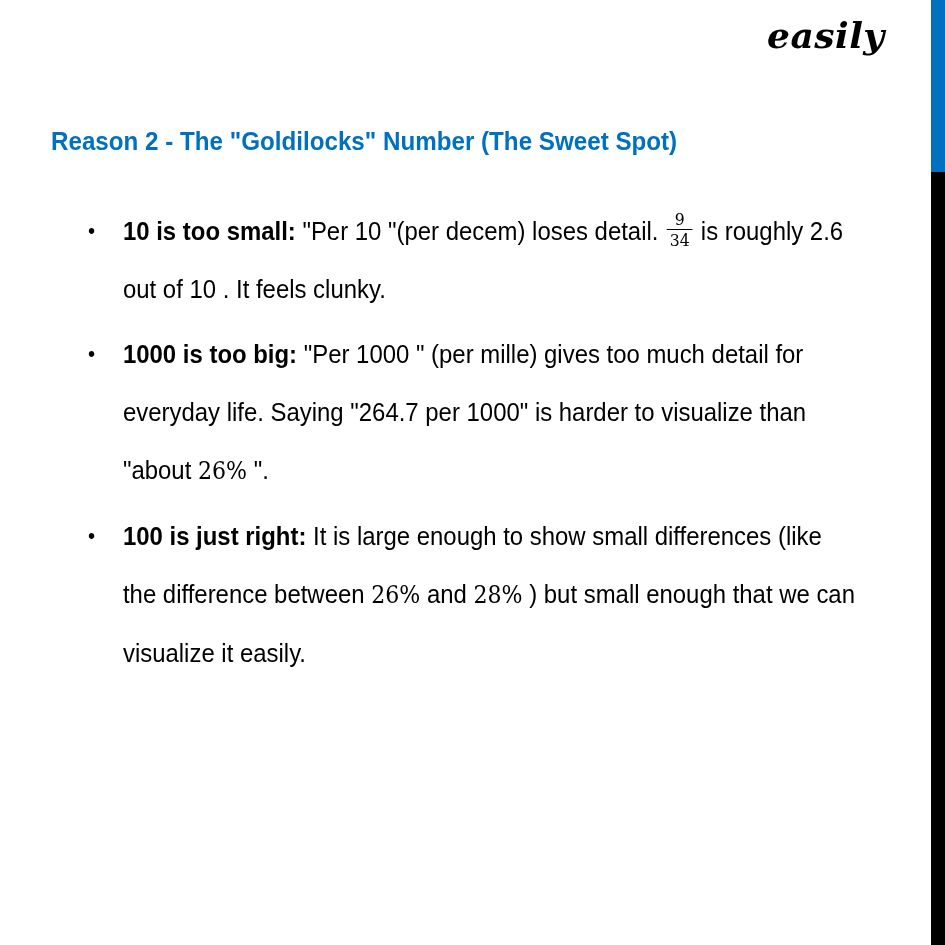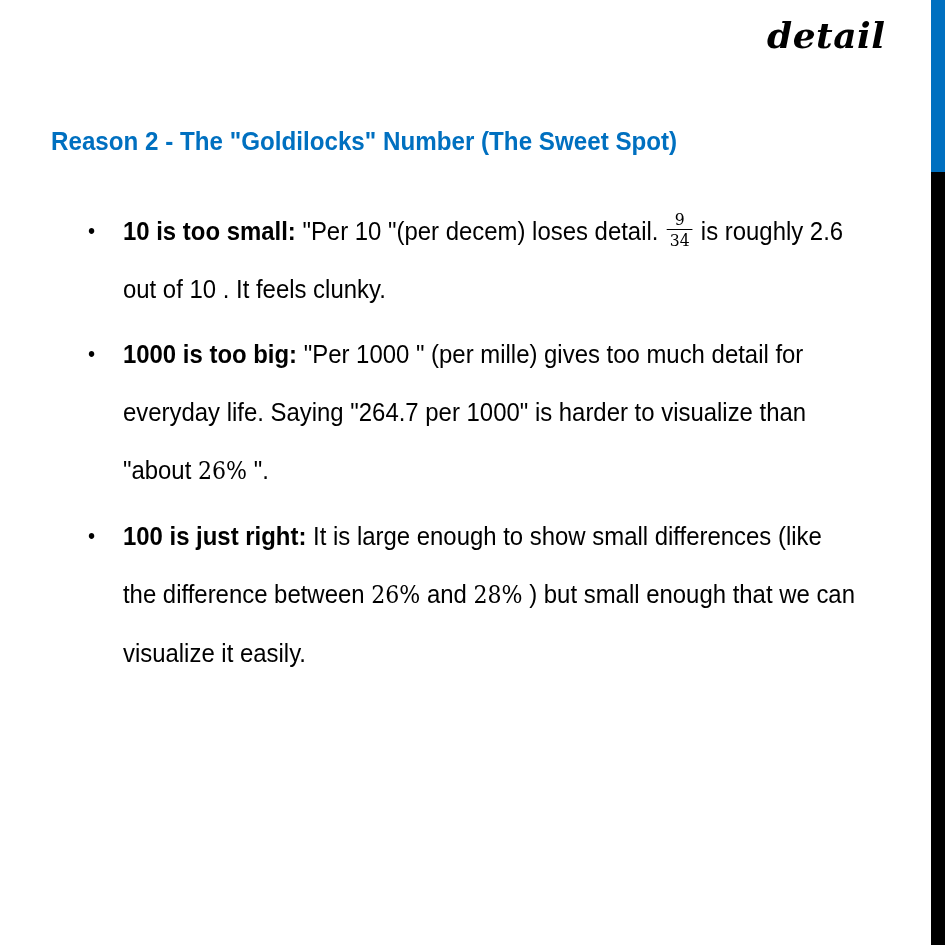--- a/index.html
+++ b/index.html
@@ -102,21 +102,21 @@
       font-family: "DejaVu Serif", serif;
       font-size: 24px;
     }
   </style>
 </head>
 <body>
 
 <div class="side-bar-blue" style="background:#0070c0;"></div>
 <div class="side-bar-black" style="background:#000000;"></div>
 
-<div class="logo">detail</div>
+<div class="logo">easily</div>
 
 <h1 class="title" style="margin:0;color:#0070c0;">Reason 2 - The "Goldilocks" Number (The Sweet Spot)</h1>
 
 <ul class="bullets">
   <li class="bullet">
     <span class="bullet-dot">•</span>
     <span class="bold">10 is too small:</span><span> "Per 10 "(per decem) loses detail. </span><span class="frac"><span class="num">9</span><span class="den">34</span></span><span> is roughly 2.6 out of 10 . It feels clunky.</span>
   </li>
   <li class="bullet">
     <span class="bullet-dot">•</span>

